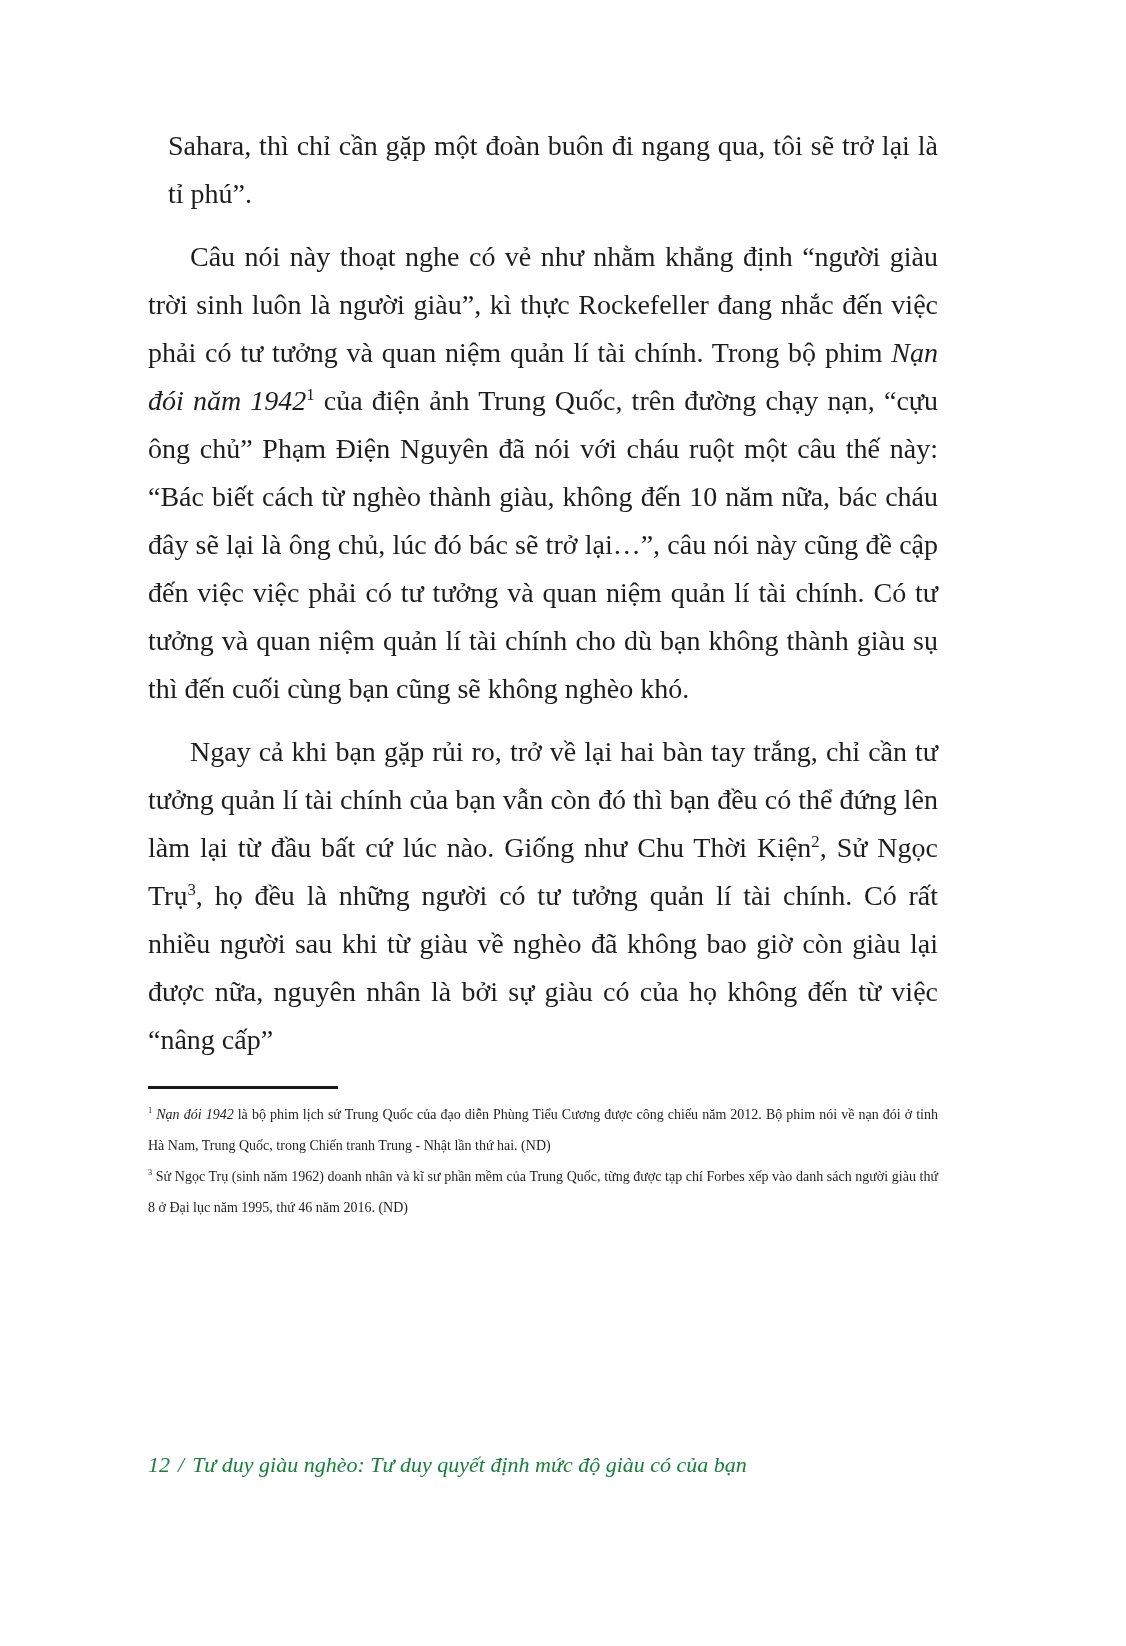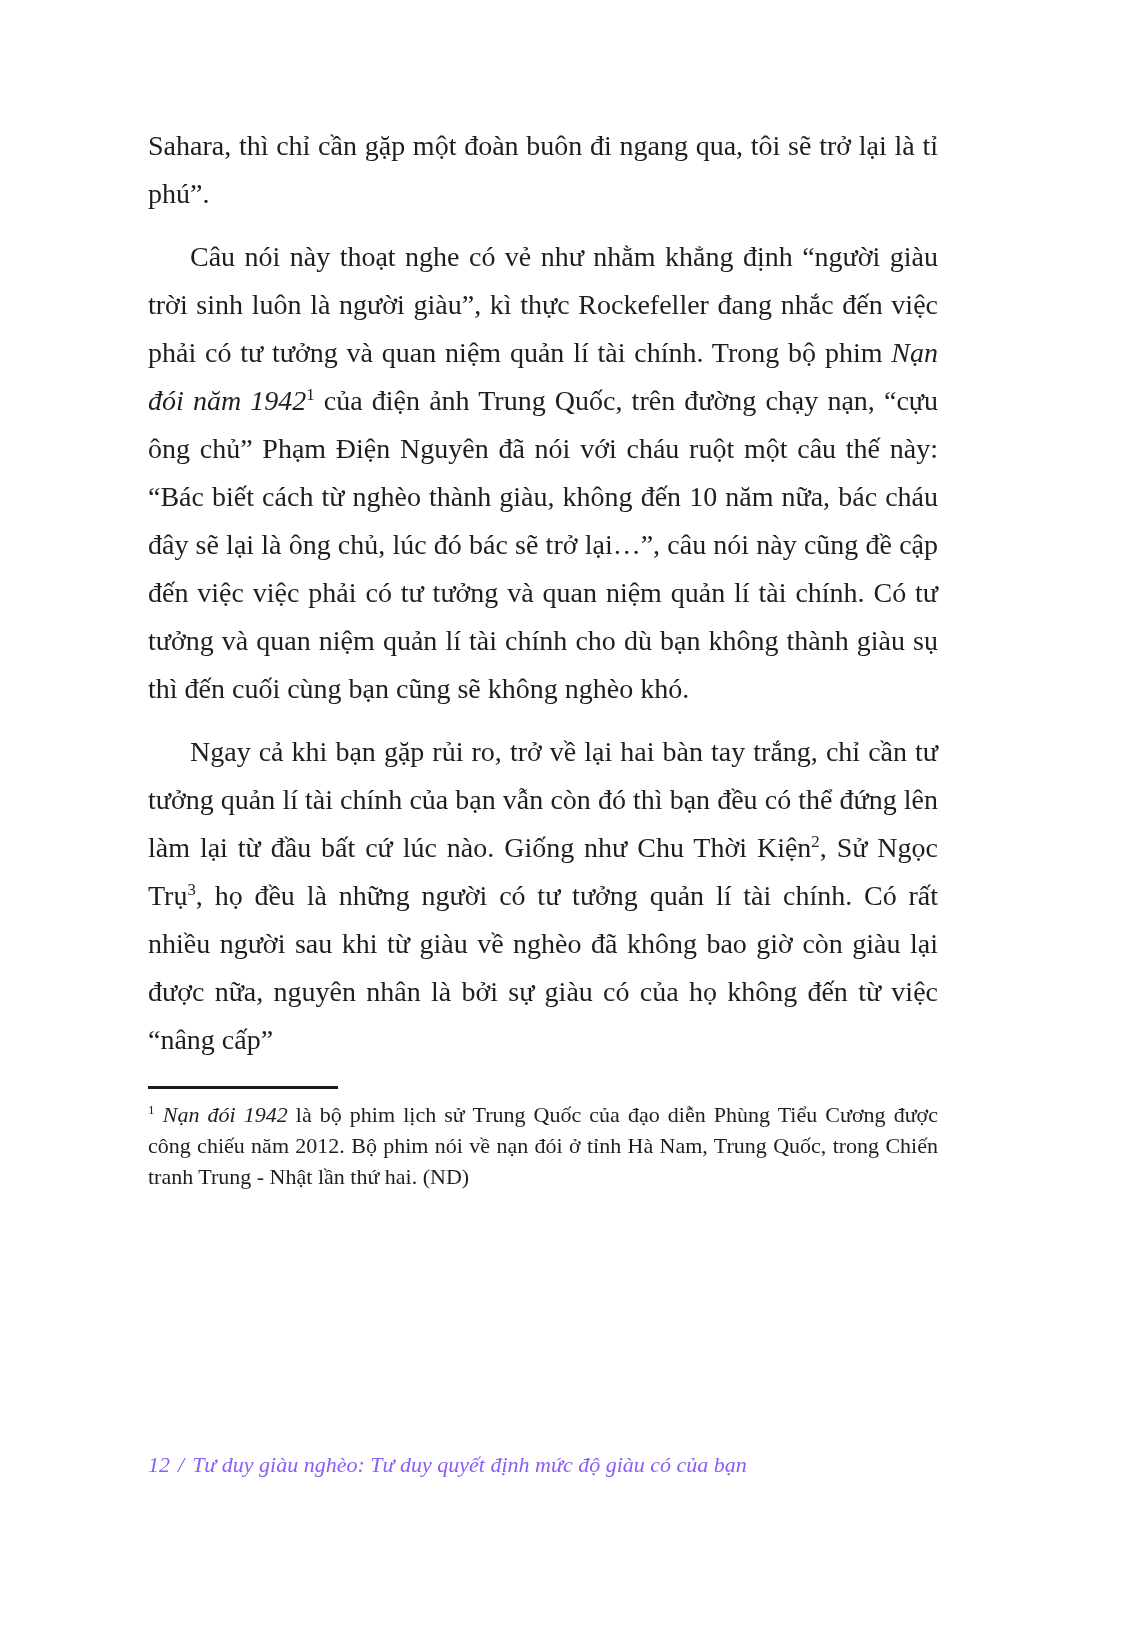--- a/index.html
+++ b/index.html
@@ -18,47 +18,47 @@
     background: #ffffff;
   }
   .body-text p {
     margin: 0;
     font-size: 28px;
     line-height: 48px;
     text-align: justify;
     hyphens: none;
   }
   .para { text-indent: 42px; margin-top: 15px !important; }
-  .para.first { text-indent: 0; margin-top: 0 !important; }
+  .para.first { text-indent: 0; margin-top: 0 !important; margin-left: 20px; }
   sup.fnref {
     font-size: 0.6em;
     vertical-align: super;
     line-height: 0;
   }
   em { font-style: italic; }
   .footnotes {
     margin-top: 22px;
-    font-size: 22px;
+    font-size: 14px;
     line-height: 31px;
     text-align: justify;
   }
   .fn-rule {
     width: 190px;
     height: 0;
     border-top: 3px solid #1a1a1a;
     margin: 0 0 10px 0;
   }
   .footnotes p.fn { margin: 0; }
   .page-footer {
     position: absolute;
     left: 148px;
     top: 1452px;
     font-size: 22px;
     font-style: italic;
-    color: #8b5cf6;
+    color: #15803d;
     white-space: nowrap;
   }
   .page-footer .sep { margin: 0 8px; }
 </style>
 </head>
 <body>
 
 <div class="page">
 
   <main class="body-text">
@@ -70,17 +70,18 @@
     <p class="para"><span>Ngay cả khi bạn gặp rủi ro, trở về lại hai bàn tay trắng, chỉ cần tư tưởng quản lí tài chính của bạn vẫn còn đó thì bạn đều có thể đứng lên làm lại từ đầu bất cứ lúc nào. Giống như Chu Thời Kiện</span><sup class="fnref">2</sup><span>, Sử Ngọc Trụ</span><sup class="fnref">3</sup><span>, họ đều là những người có tư tưởng quản lí tài chính. Có rất nhiều người sau khi từ giàu về nghèo đã không bao giờ còn giàu lại được nữa, nguyên nhân là bởi sự giàu có của họ không đến từ việc “nâng cấp”</span></p>
 
   </main>
 
   <section class="footnotes">
     <div class="fn-rule"></div>
 
     <p class="fn"><sup class="fnref">1</sup> <em>Nạn đói 1942</em> <span>là bộ phim lịch sử Trung Quốc của đạo diễn Phùng Tiểu Cương được công chiếu năm 2012. Bộ phim nói về nạn đói ở tỉnh Hà Nam, Trung Quốc, trong Chiến tranh Trung - Nhật lần thứ hai. (ND)</span></p>
 
 
+    <p class="fn"><sup class="fnref">3</sup> <span>Sử Ngọc Trụ (sinh năm 1962) doanh nhân và kĩ sư phần mềm của Trung Quốc, từng được tạp chí Forbes xếp vào danh sách người giàu thứ 8 ở Đại lục năm 1995, thứ 46 năm 2016. (ND)</span></p>
   </section>
 
   <footer class="page-footer"><span>12</span><span class="sep">/</span><span>Tư duy giàu nghèo: Tư duy quyết định mức độ giàu có của bạn</span></footer>
 
 </div>
 
 </body></html>

